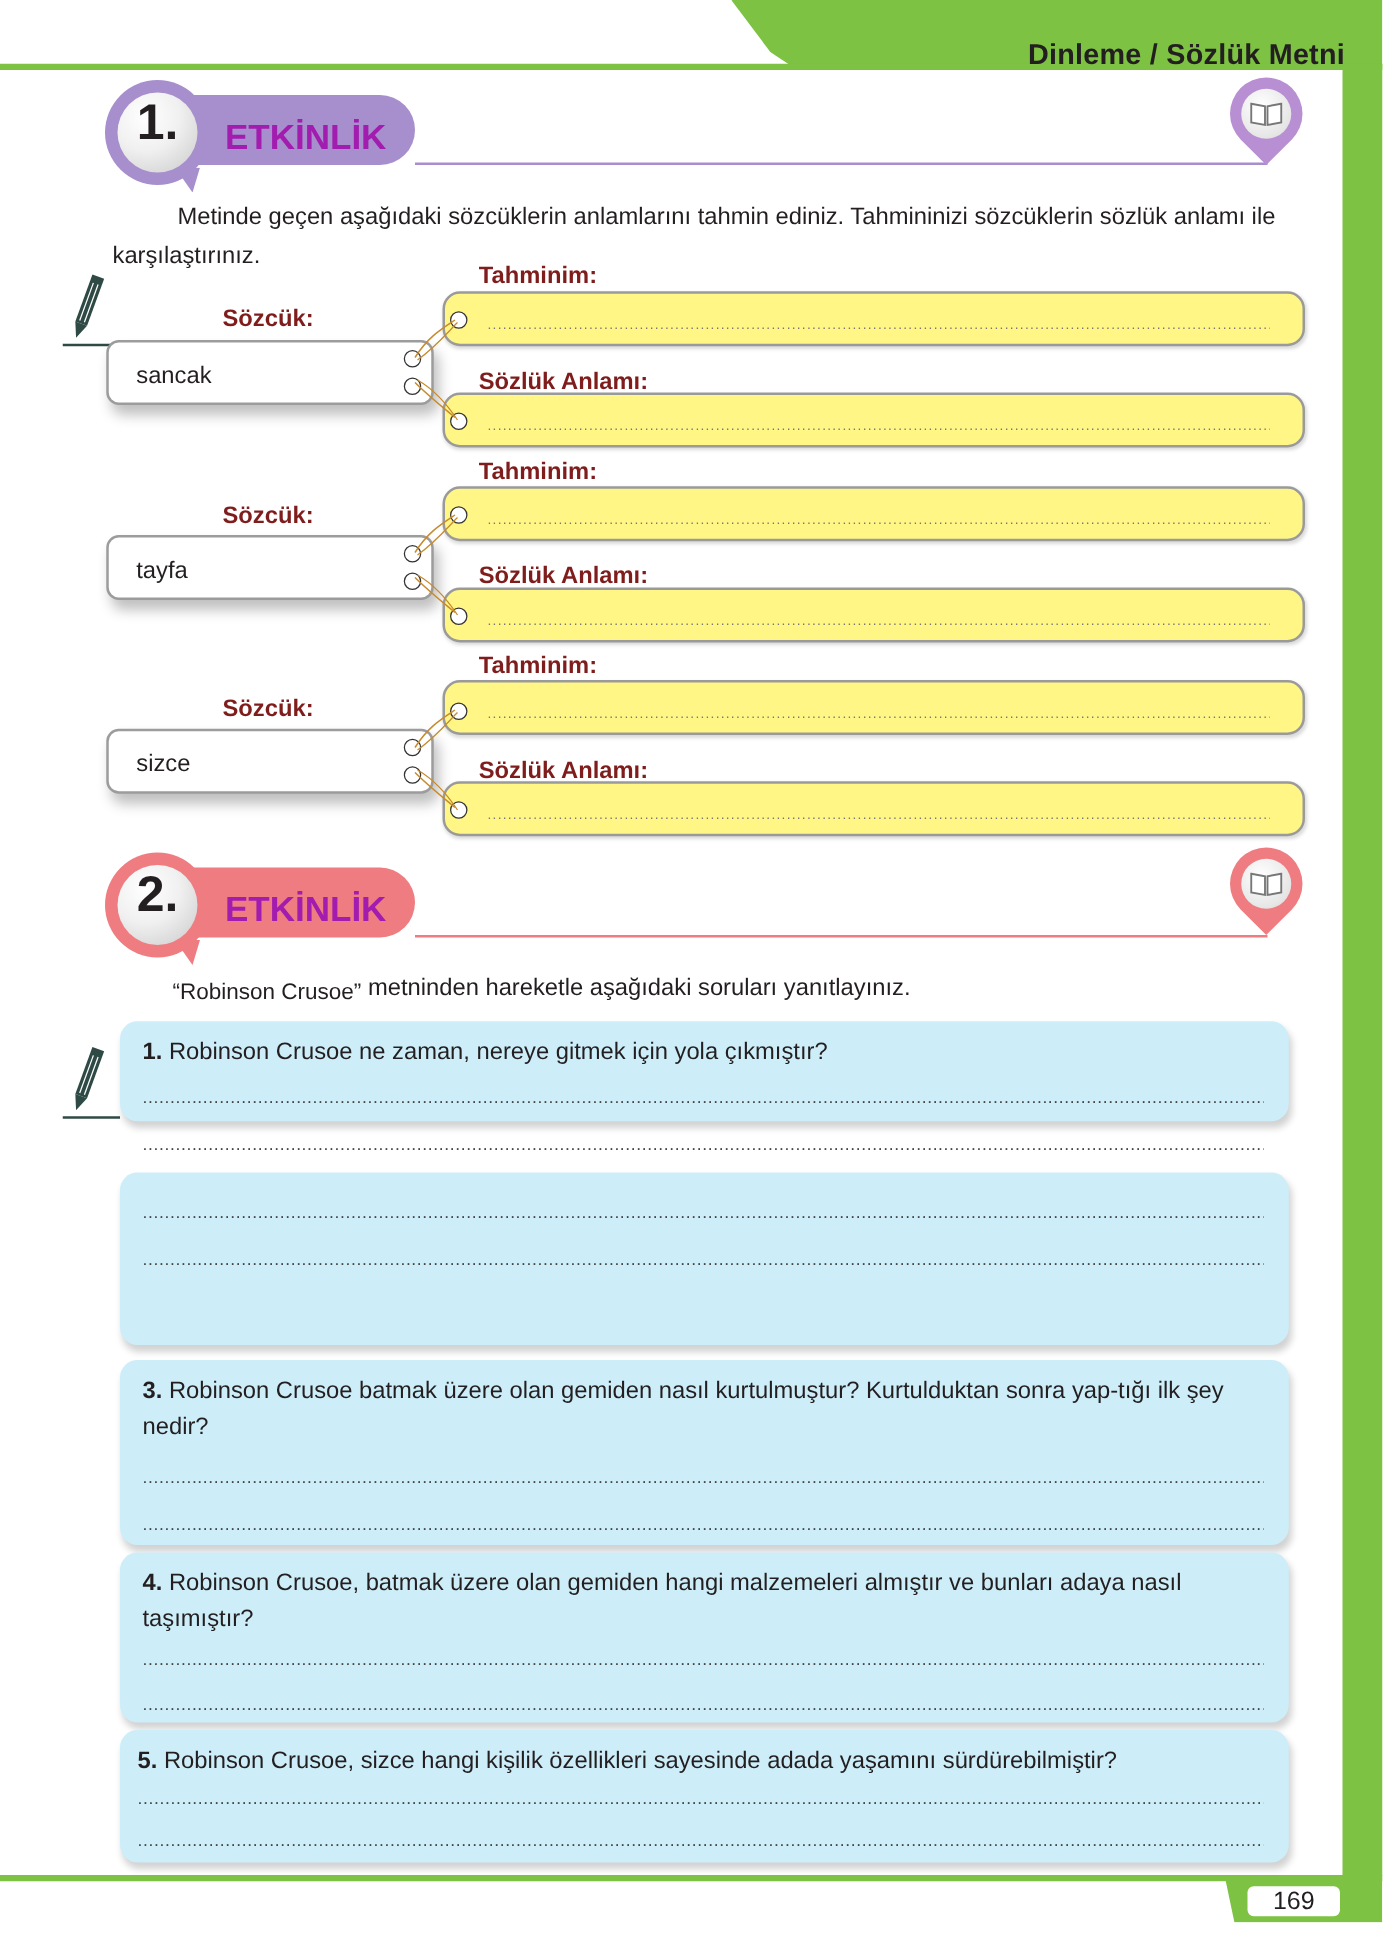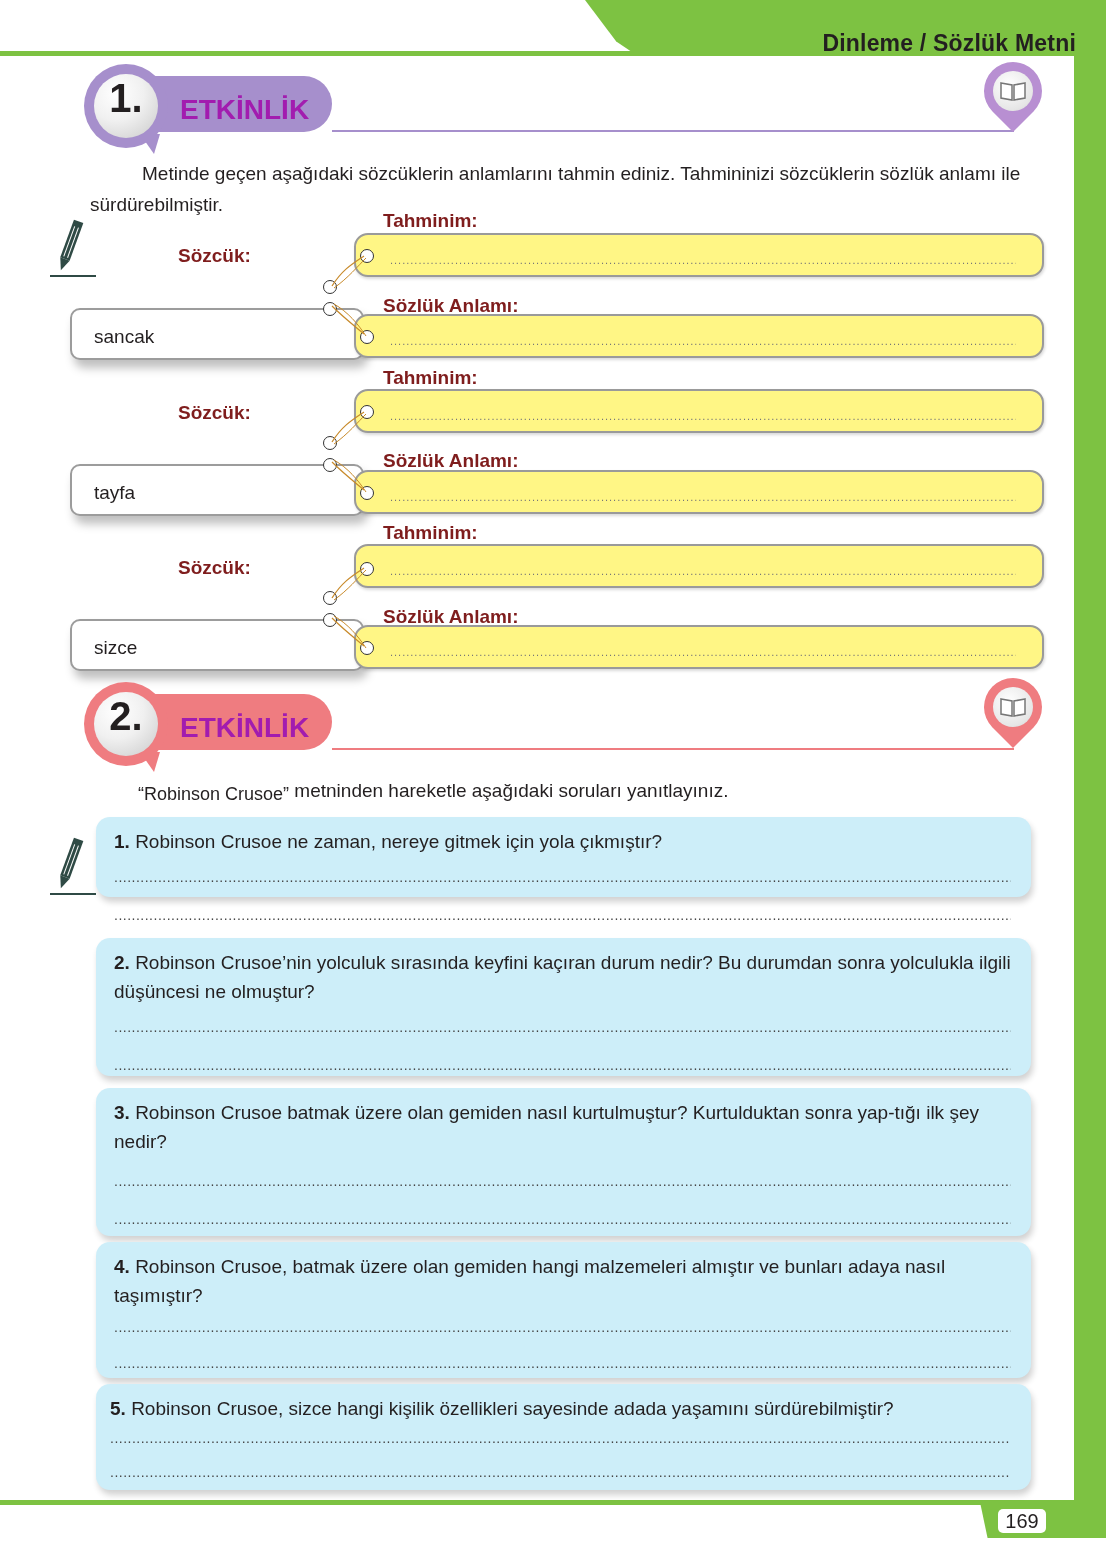--- a/index.html
+++ b/index.html
@@ -9,21 +9,21 @@
   
   .top-green-tab { position: absolute; left: 585px; top: 0; width: 521px; height: 52px; background: #7dc242;
     clip-path: polygon(0 0, 100% 0, 100% 100%, 9% 100%, 6% 80%); }
   .top-line { position: absolute; left: 0; top: 51px; width: 1106px; height: 5px; background: #7dc242; }
   .right-bar { position: absolute; left: 1074px; top: 51px; width: 32px; height: 1450px; background: #7dc242; }
   .bottom-line { position: absolute; left: 0; top: 1500px; width: 1106px; height: 5px; background: #7dc242; }
   .header-title { position: absolute; right: 30px; top: 30px; font-size: 23px; font-weight: bold; color: #231f20; letter-spacing: 0.2px; }
 
   .page-tab { position: absolute; left: 980px; top: 1502px; width: 126px; height: 36px; background: #7dc242;
     clip-path: polygon(0 0, 100% 0, 100% 100%, 6% 100%); }
-  .page-number { position: absolute; left: 998px; top: 1509px; width: 48px; height: 24px; background: #fff; border-radius: 5px;
+  .page-number { position: absolute; left: 998px; top: 1509px; width: 74px; height: 24px; background: #fff; border-radius: 5px;
     font-size: 20px; text-align: center; line-height: 24px; color: #231f20; }
 
   
   .act { position: absolute; left: 82px; width: 940px; height: 95px; }
   .act .pill { position: absolute; left: 60px; top: 12px; width: 190px; height: 56px; border-radius: 0 28px 28px 0; }
   .act .pill-label { position: absolute; left: 98px; top: 30px; font-size: 28px; font-weight: bold; color: #a21caf; }
   .act .circle { position: absolute; left: 2px; top: 0; width: 84px; height: 84px; border-radius: 50%; }
   .act .circle-inner { position: absolute; left: 10px; top: 10px; width: 64px; height: 64px; border-radius: 50%;
     background: radial-gradient(circle at 35% 30%, #ffffff 0%, #f0f0f0 45%, #c9c9c9 100%); }
   .act .circle-num { position: absolute; left: 0; top: 12px; width: 84px; text-align: center; font-size: 40px; font-weight: bold; color: #231f20; }
@@ -40,22 +40,22 @@
   .pin .pin-inner { position: absolute; left: 13px; top: 9px; width: 40px; height: 40px; border-radius: 50%;
     background: radial-gradient(circle at 40% 35%, #ffffff 0%, #e6e6e6 70%, #cfcfcf 100%); }
   .pin svg { position: absolute; left: 19px; top: 18px; }
   .pin1 .pin-head { background: #b88fd2; }
   .pin2 .pin-head { background: #ef7c80; }
 
   .intro { position: absolute; left: 90px; top: 158px; width: 960px; font-size: 19px; line-height: 31px; color: #231f20; text-indent: 52px; }
 
   
   .label-bold { position: absolute; font-size: 19px; font-weight: bold; color: #7f1d1d; }
-  .word-box { position: absolute; left: 70px; width: 294px; height: 52px; background: #fff; border: 2px solid #9c9c9c; border-radius: 10px;
-    box-shadow: 4px 8px 10px rgba(0,0,0,0.25); font-size: 19px; padding: 16px 0 0 22px; color: #231f20; margin-top: 36px; }
+  .word-box { position: absolute; left: 85px; width: 262px; height: 52px; background: #fff; border: 2px solid #9c9c9c; border-radius: 10px;
+    box-shadow: 4px 8px 10px rgba(0,0,0,0.25); font-size: 19px; padding: 16px 0 0 22px; color: #231f20; }
   .hole { position: absolute; width: 14px; height: 14px; border: 1.5px solid #333; border-radius: 50%; background: #fff; }
   .answer-bar { position: absolute; left: 354px; width: 690px; height: 44px; background: #fff685; border: 2px solid #9a9a9a; border-radius: 14px;
     box-shadow: 1px 2px 3px rgba(0,0,0,0.15); }
   .answer-bar .dots { position: absolute; left: 34px; right: 26px; bottom: 9px; font-size: 11px; color: #777; overflow: hidden; white-space: nowrap; letter-spacing: 1px; }
   .string { position: absolute; left: 330px; width: 40px; }
 
   .pencil { position: absolute; left: 50px; }
 
   
   .subintro { position: absolute; left: 138px; top: 780px; font-size: 19px; color: #231f20; }
@@ -85,21 +85,21 @@
   <div class="underline"></div>
 </div>
 <div class="pin pin1" style="left:980px; top:62px;">
   <div class="pin-head"></div>
   <div class="pin-inner"></div>
   <svg width="28" height="22" viewBox="0 0 28 22">
     <path d="M2 3 L13 5 L13 20 L2 18 Z M26 3 L15 5 L15 20 L26 18 Z" fill="#fff" stroke="#777" stroke-width="1.5"></path>
   </svg>
 </div>
 
-<div class="intro">Metinde geçen aşağıdaki sözcüklerin anlamlarını tahmin ediniz. Tahmininizi sözcüklerin sözlük anlamı ile sürdürebilmiştir.</div>
+<div class="intro">Metinde geçen aşağıdaki sözcüklerin anlamlarını tahmin ediniz. Tahmininizi sözcüklerin sözlük anlamı ile karşılaştırınız.</div>
 
 <svg class="pencil" style="top:218px;" width="46" height="62" viewBox="0 0 46 62">
   <g transform="rotate(20 20 30)">
     <rect x="14" y="2" width="10" height="40" fill="#2f4a45"></rect>
     <line x1="17" y1="8" x2="17" y2="40" stroke="#fff" stroke-width="1"></line>
     <line x1="21" y1="8" x2="21" y2="40" stroke="#fff" stroke-width="1"></line>
     <polygon points="14,42 24,42 19,54" fill="#2f4a45"></polygon>
   </g>
   <line x1="0" y1="58" x2="46" y2="58" stroke="#2f4a45" stroke-width="2"></line>
 </svg>
@@ -199,21 +199,20 @@
   <line x1="0" y1="58" x2="46" y2="58" stroke="#2f4a45" stroke-width="2"></line>
 </svg>
 
 <div class="qbox" style="top:817px; height:80px;">
   <div><span class="qnum">1.</span><span> Robinson Crusoe ne zaman, nereye gitmek için yola çıkmıştır?</span></div>
   <div class="dotline" style="margin-top:10px;">..................................................................................................................................................................................................................</div>
   <div class="dotline" style="margin-top:16px;">..................................................................................................................................................................................................................</div>
 </div>
 
 <div class="qbox" style="top:938px; height:138px;">
-  <div><span class="qnum">2.</span><span> Robinson Crusoe’nin yolculuk sırasında keyfini kaçıran durum nedir? Bu durumdan sonra yolculukla ilgili düşüncesi ne olmuştur?</span></div>
   <div class="dotline" style="margin-top:10px;">..................................................................................................................................................................................................................</div>
   <div class="dotline" style="margin-top:16px;">..................................................................................................................................................................................................................</div>
 </div>
 
 <div class="qbox" style="top:1088px; height:148px;">
   <div><span class="qnum">3.</span><span> Robinson Crusoe batmak üzere olan gemiden nasıl kurtulmuştur? Kurtulduktan sonra yap-tığı ilk şey nedir?</span></div>
   <div class="dotline" style="margin-top:14px;">..................................................................................................................................................................................................................</div>
   <div class="dotline" style="margin-top:16px;">..................................................................................................................................................................................................................</div>
 </div>
 

